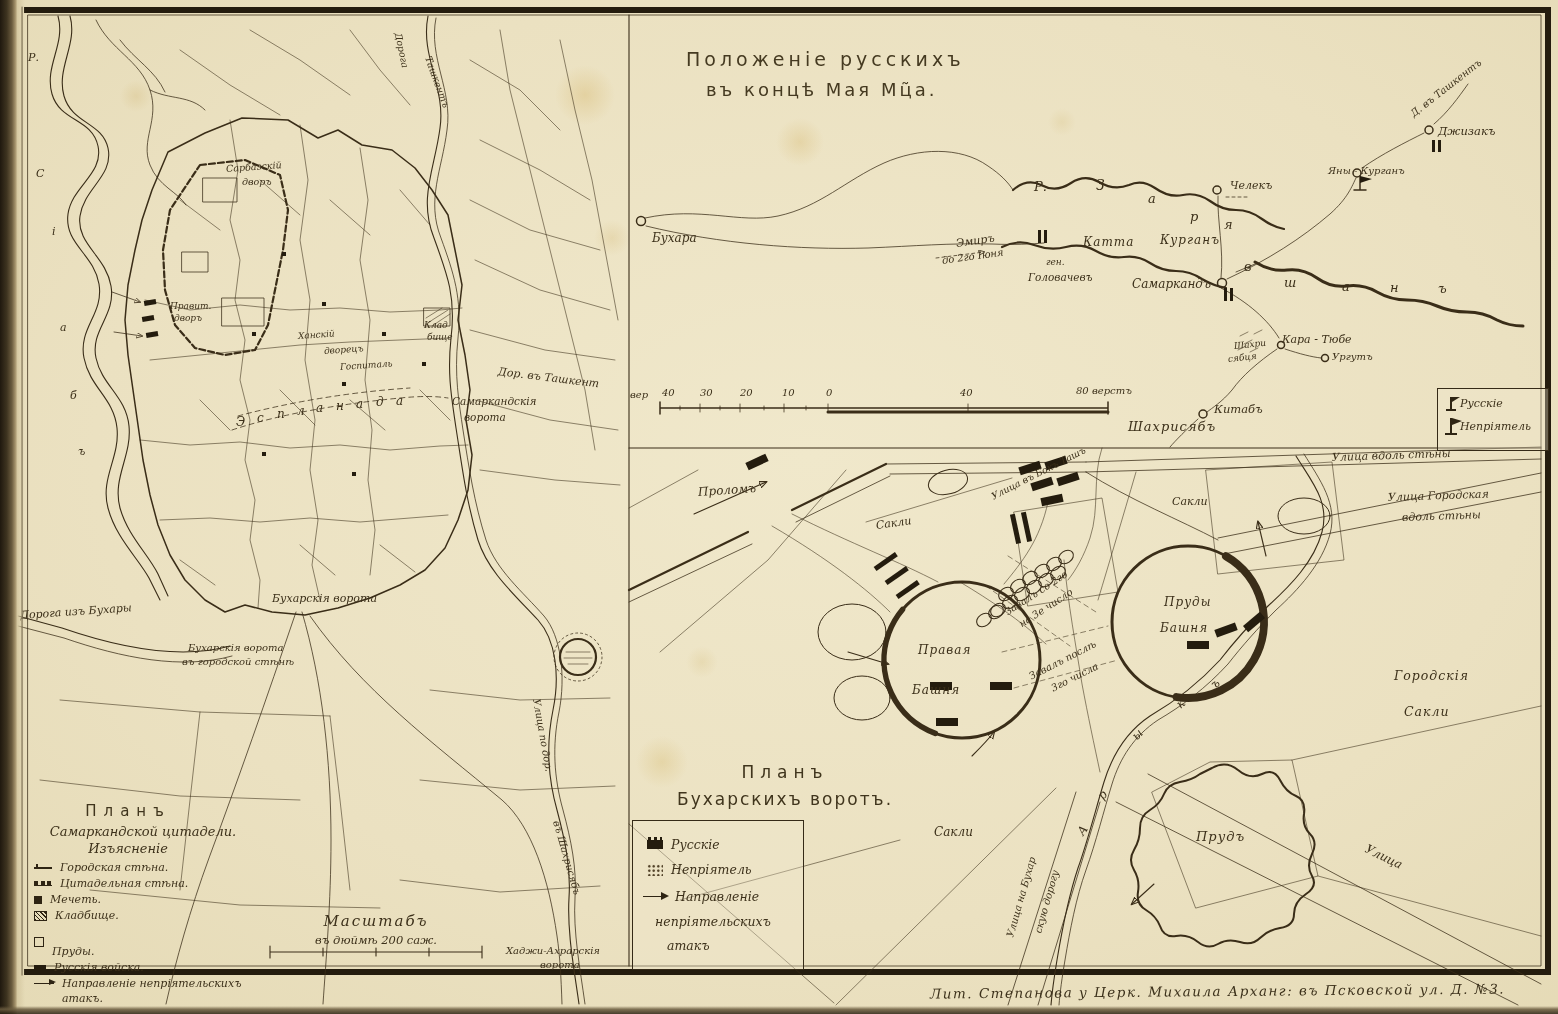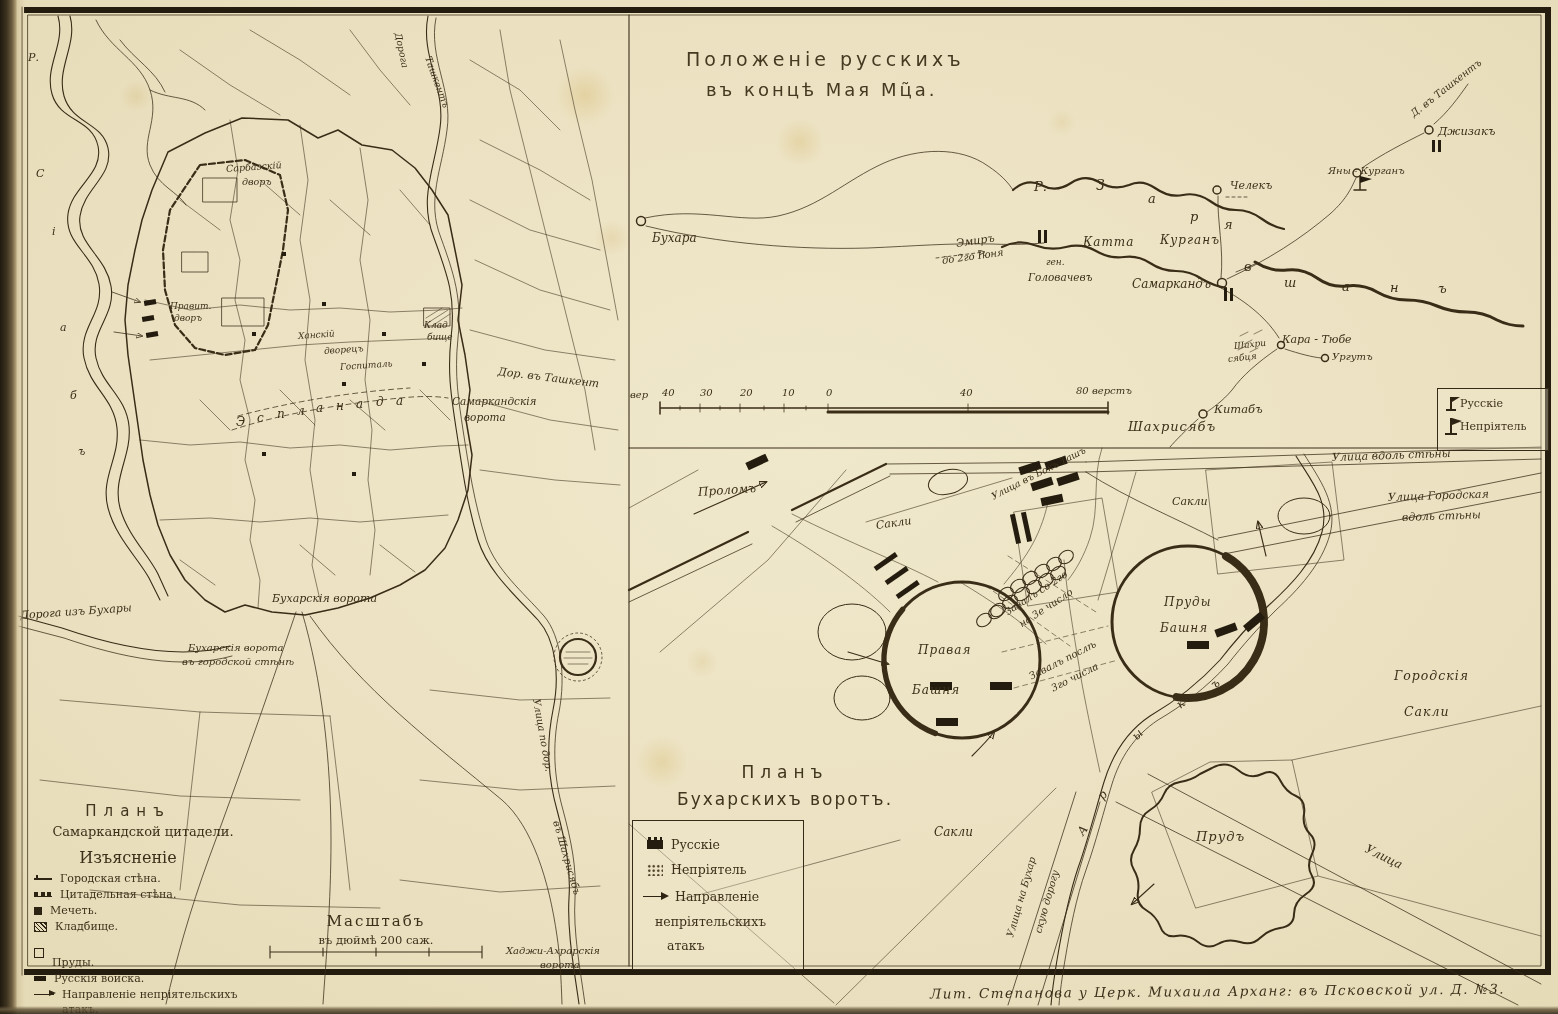--- a/index.html
+++ b/index.html
@@ -29,21 +29,21 @@
   .fillink{fill:#241c0e;stroke:none}
   .lbl{position:absolute;font-family:"DejaVu Serif",serif;font-style:italic;color:#3c301a;
     white-space:nowrap;transform-origin:0 50%;line-height:1;}
   .lbl.onpond{text-shadow:0 0 3px #e9dfbd,0 0 5px #e9dfbd;}
   .print{font-family:"DejaVu Sans",sans-serif;font-style:normal;color:#40351d;}
   .block{position:absolute;color:#3c301a;}
   .tl1{font-family:"DejaVu Sans",sans-serif;font-size:19px;letter-spacing:4px;color:#453a21;}
   .tl2{font-family:"DejaVu Sans",sans-serif;font-size:18px;letter-spacing:3px;color:#453a21;}
   .legendbox{position:absolute;border:1.5px solid #3228155;border:1.5px solid #352a17;background:rgba(240,232,205,.35);}
   .lrow{position:relative;display:flex;align-items:center;gap:8px;}
-  .ltext{font-family:"DejaVu Serif",serif;color:#3c301a;}
+  .ltext{font-style:italic;font-family:"DejaVu Serif",serif;color:#3c301a;}
   .lg{display:inline-block;position:relative;flex:0 0 auto;}
   .lg-city-wall{width:18px;height:0;border-top:2.5px solid #2e2413;}
   .lg-city-wall::after{content:"";position:absolute;left:2px;top:-5px;width:1.5px;height:4px;background:#2e2413;}
   .lg-citadel-wall{width:18px;height:4px;background:repeating-linear-gradient(90deg,#2e2413 0 4px,transparent 4px 6.5px);border-bottom:1.5px solid #2e2413;}
   .lg-mosque{width:8px;height:8px;background:#2e2413;}
   .lg-cemetery{width:11px;height:8px;border:1px solid #2e2413;background:repeating-linear-gradient(45deg,#2e2413 0 1px,transparent 1px 3px);}
   .lg-pond{width:8px;height:8px;border:1.5px solid #2e2413;}
   .lg-russian-troops{width:12px;height:5px;background:#241c0e;}
   .lg-attack-direction{width:20px;height:0;border-top:1.6px solid #2e2413;}
   .lg-attack-direction::after{content:"";position:absolute;right:-2px;top:-5px;
@@ -433,21 +433,21 @@
       <span class="ltext" style="font-size:12.5px;">непріятельскихъ</span>
     </div>
     <div class="lrow" style="margin:9px 0 0 34px;">
       <span class="ltext" style="font-size:12.5px;">атакъ</span>
     </div>
   </div>
 
   <div class="block" style="left:28px;top:802px;width:248px;">
     <div class="print" style="font-size:15px;letter-spacing:7px;text-align:center;width:200px;">Планъ</div>
     <div class="ltext" style="font-size:13px;text-align:center;width:230px;margin-top:4px;">Самаркандской цитадели.</div>
-    <div class="ltext" style="font-size:16px;text-align:center;width:200px;margin-top:9px;">Изъясненіе</div>
+    <div class="ltext" style="font-size:13px;text-align:center;width:200px;margin-top:2px;">Изъясненіе</div>
     <div style="margin-top:5px;">
       <div class="lrow" style="margin:2px 0 0 6px;">
           <span class="lg lg-city-wall"></span>
           <span class="ltext" style="font-size:11px;">Городская стѣна.</span>
         </div>
       <div class="lrow" style="margin:3px 0 0 6px;">
           <span class="lg lg-citadel-wall"></span>
           <span class="ltext" style="font-size:11px;">Цитадельная стѣна.</span>
         </div>
       <div class="lrow" style="margin:3px 0 0 6px;">

